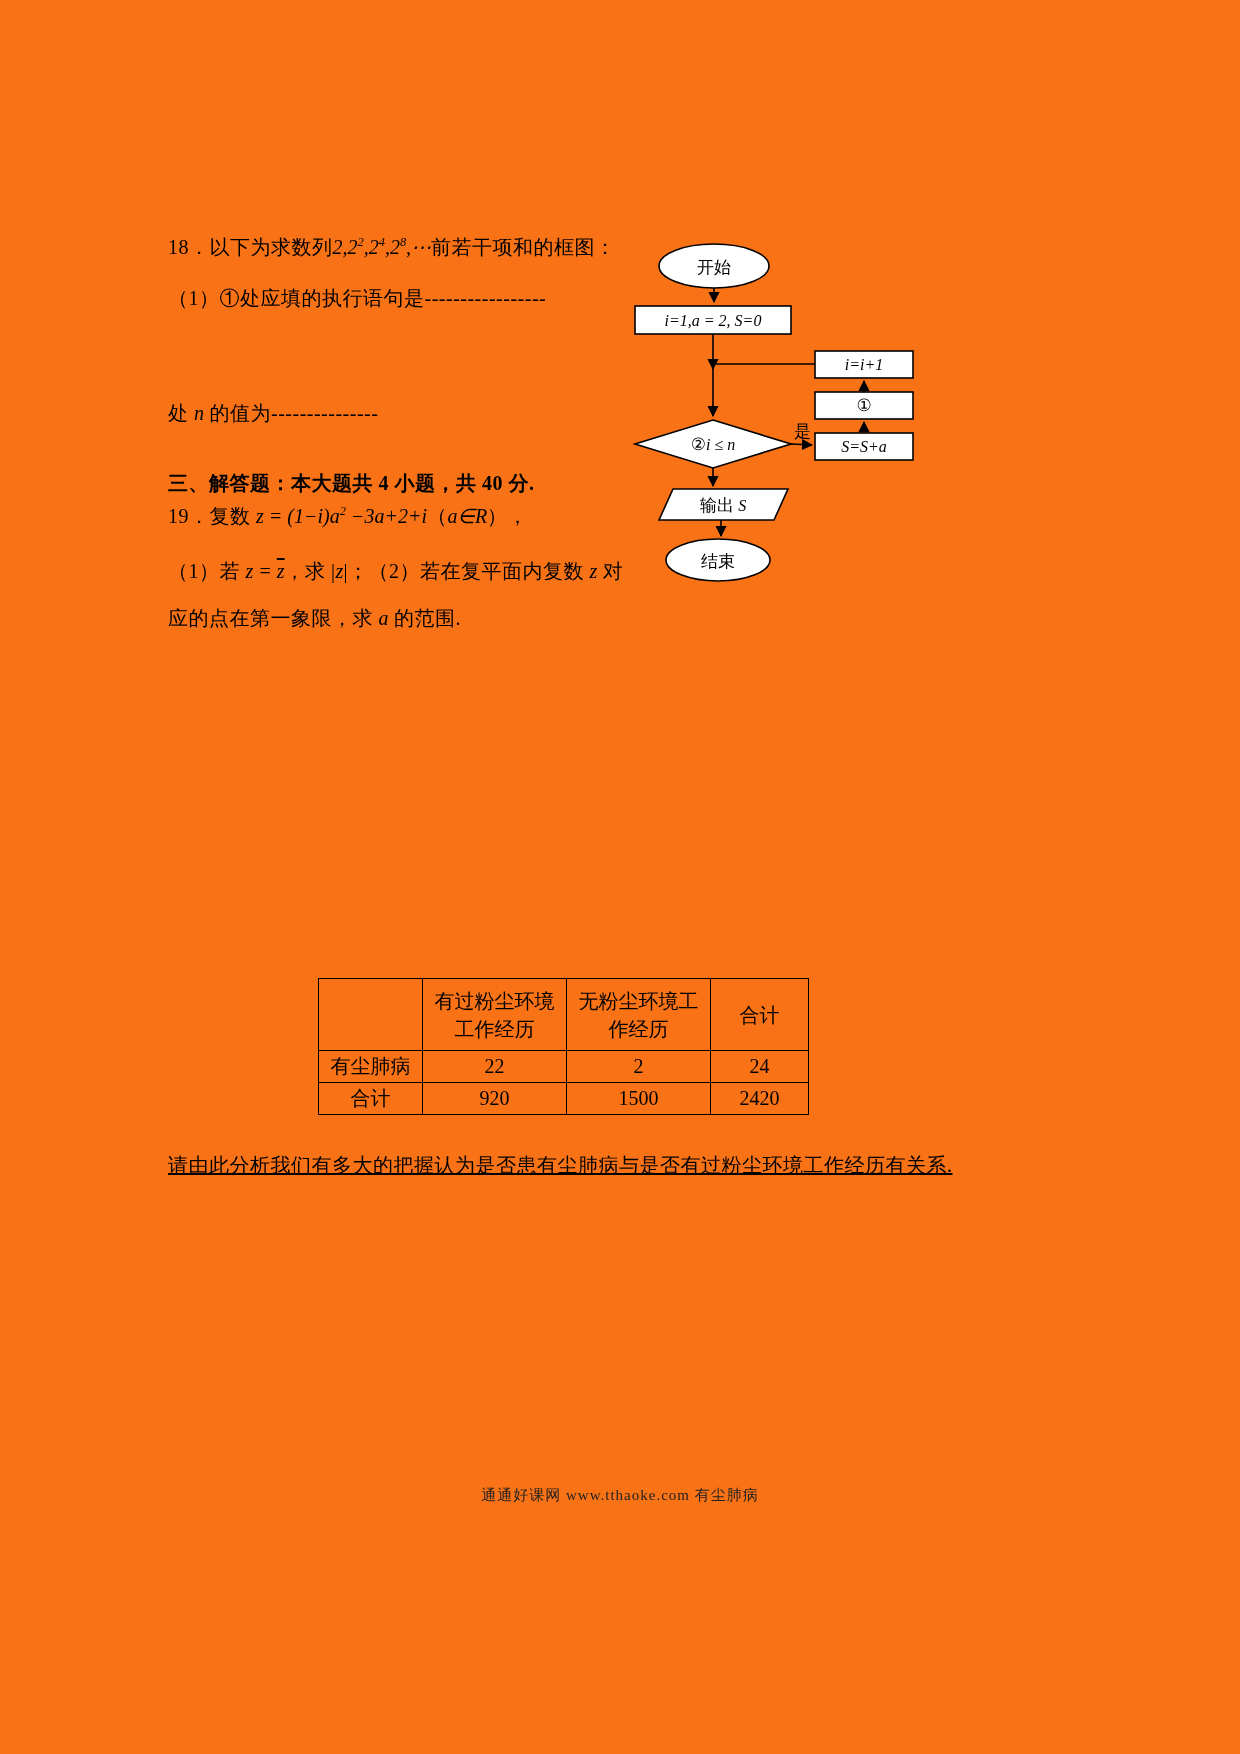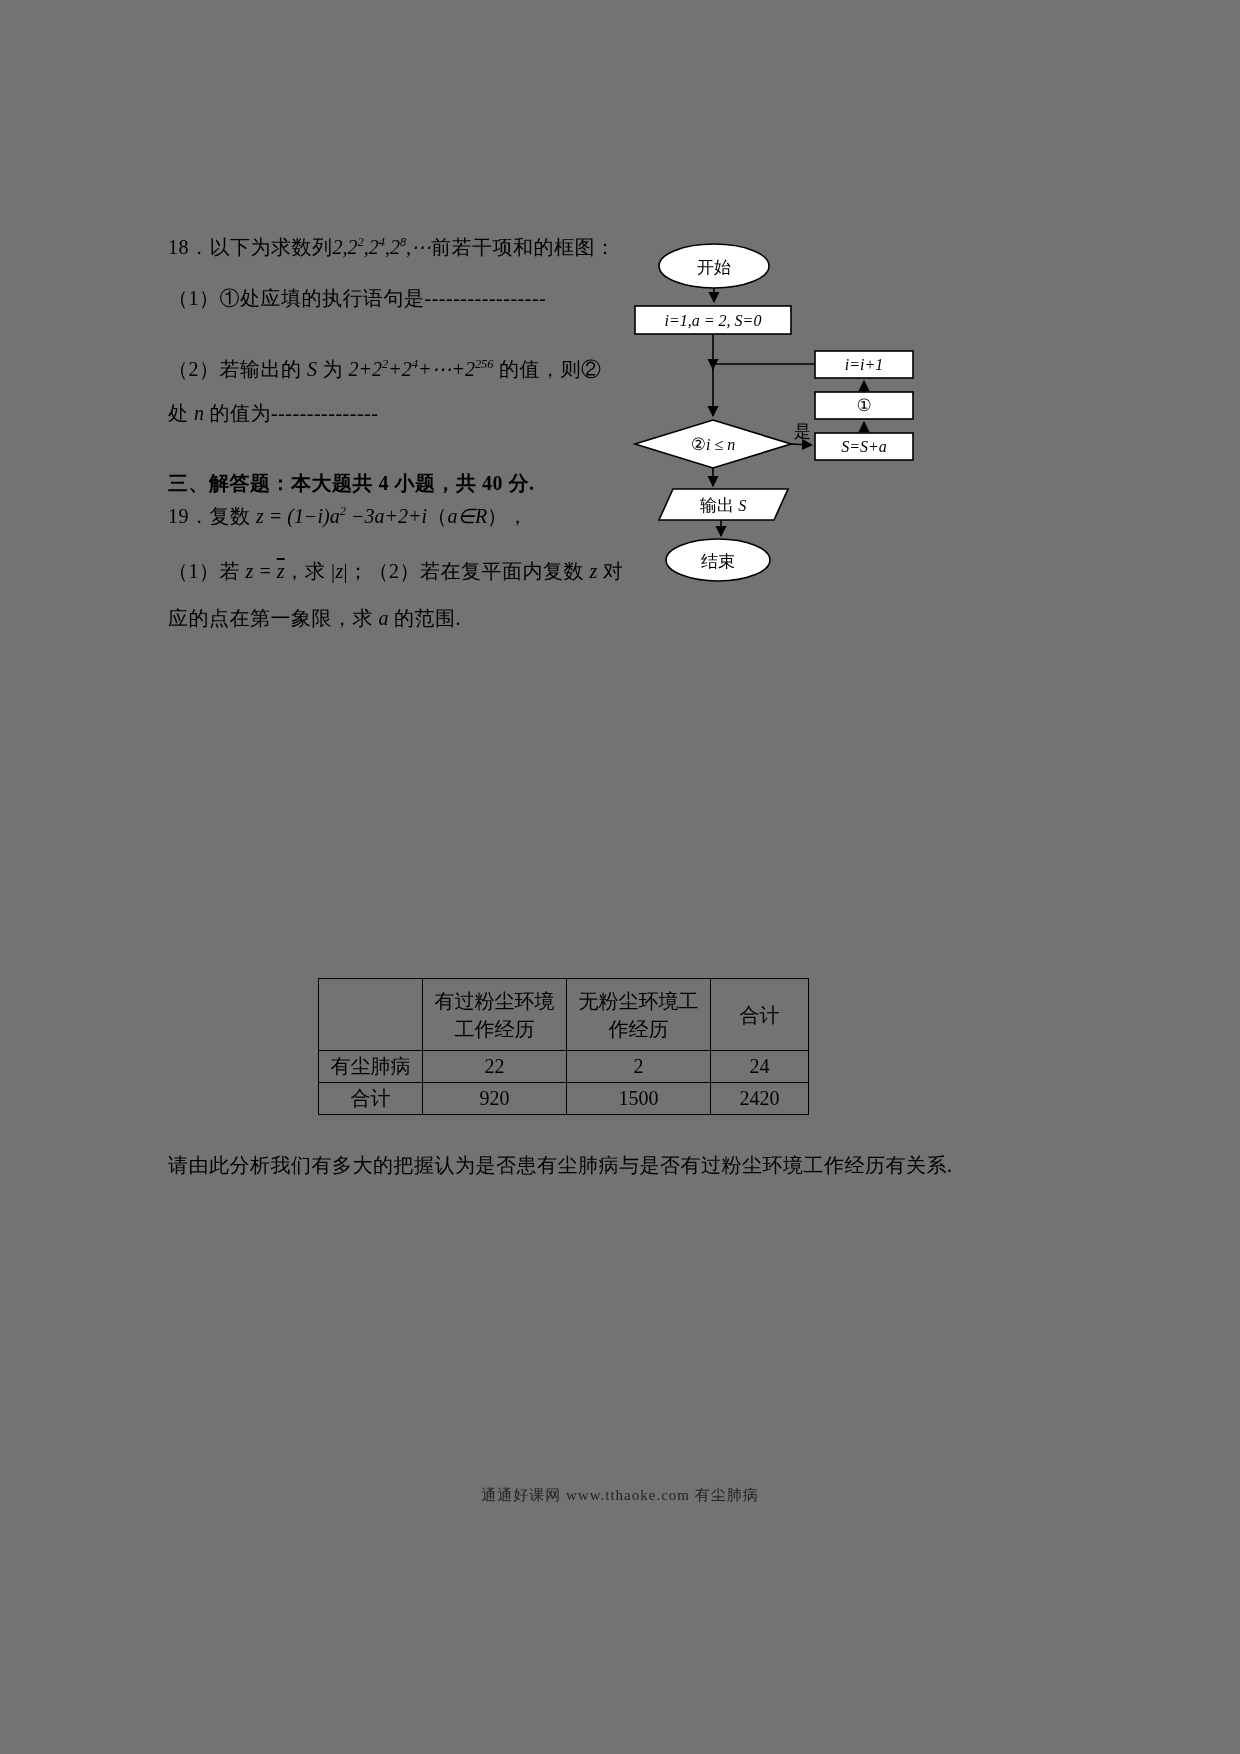--- a/index.html
+++ b/index.html
@@ -1,19 +1,19 @@
 <!DOCTYPE html>
 <html><head>
 <meta charset="utf-8">
 <style>
   * { margin:0; padding:0; box-sizing:border-box; }
   html,body { background:#ffffff; }
   .page {
     position:relative; width:1240px; height:1754px; margin:0 auto;
-    background:#737373; color:#000;
+    background:#f97316; color:#000;
     font-family:"Liberation Serif", serif;
     overflow:hidden;
   }
   .line { position:absolute; font-size:20px; white-space:nowrap; letter-spacing:0.5px; }
   .bold { font-weight:700; }
   .mi { font-family:"Liberation Serif", serif; font-style:italic; letter-spacing:0; }
   .bar { text-decoration:overline; }
   sup { font-size:0.62em; vertical-align:super; line-height:0; }
 
   
@@ -36,21 +36,20 @@
   .footer { position:absolute; left:0; top:1486px; width:100%; text-align:center;
             font-size:15px; color:#222; letter-spacing:1px; }
 </style>
 </head>
 <body>
 
 <div class="page">
 
   <div class="line" style="left:168px; top:234px;"><span>18．以下为求数列</span><span class="mi">2,2</span><sup class="mi">2</sup><span class="mi">,2</span><sup class="mi">4</sup><span class="mi">,2</span><sup class="mi">8</sup><span class="mi">,⋯</span><span>前若干项和的框图：</span></div>
   <div class="line" style="left:168px; top:285px;"><span>（1）①处应填的执行语句是-----------------</span></div>
-  <div class="line" style="left:168px; top:356px;"><span>（2）若输出的 </span><span class="mi">S</span><span> 为 </span><span class="mi">2+2</span><sup class="mi">2</sup><span class="mi">+2</span><sup class="mi">4</sup><span class="mi">+⋯+2</span><sup class="mi">256</sup><span> 的值，则②</span></div>
   <div class="line" style="left:168px; top:400px;"><span>处 </span><span class="mi">n</span><span> 的值为---------------</span></div>
 
   <div class="line bold" style="left:168px; top:452px;margin-top:18px;">三、解答题：本大题共 4 小题，共 40 分.</div>
 
   <div class="line" style="left:168px; top:503px;"><span>19．复数 </span><span class="mi">z</span><span class="mi"> = </span><span class="mi">(1−</span><span class="mi">i</span><span class="mi">)</span><span class="mi">a</span><sup class="mi">2</sup><span class="mi"> −3</span><span class="mi">a</span><span class="mi">+2+</span><span class="mi">i</span><span>（</span><span class="mi">a</span><span class="mi">∈</span><span class="mi">R</span><span>），</span></div>
   <div class="line" style="left:168px; top:558px;"><span>（1）若 </span><span class="mi">z</span><span class="mi"> = </span><span class="mi bar">z</span><span>，求 |</span><span class="mi">z</span><span>|；（2）若在复平面内复数 </span><span class="mi">z</span><span> 对</span></div>
   <div class="line" style="left:168px; top:605px;"><span>应的点在第一象限，求 </span><span class="mi">a</span><span> 的范围.</span></div>
 
   <div class="flowchart">
     <svg width="310" height="370" viewBox="0 0 310 370" xmlns="http://www.w3.org/2000/svg">
@@ -118,17 +117,17 @@
       </tr>
       <tr class="drow">
         <td>合计</td>
         <td>920</td>
         <td>1500</td>
         <td>2420</td>
       </tr>
     </tbody>
   </table>
 
-  <div class="line" style="left:168px; top:1152px;">请由此分析我们有多大的把握认为是否患有尘肺病与是否有过粉尘环境工作经历有关系.</div>
+  <div class="line" style="left:168px; top:1152px;text-decoration:underline;">请由此分析我们有多大的把握认为是否患有尘肺病与是否有过粉尘环境工作经历有关系.</div>
 
   <div class="footer">通通好课网  www.tthaoke.com 有尘肺病</div>
 
 </div>
 
 </body></html>

